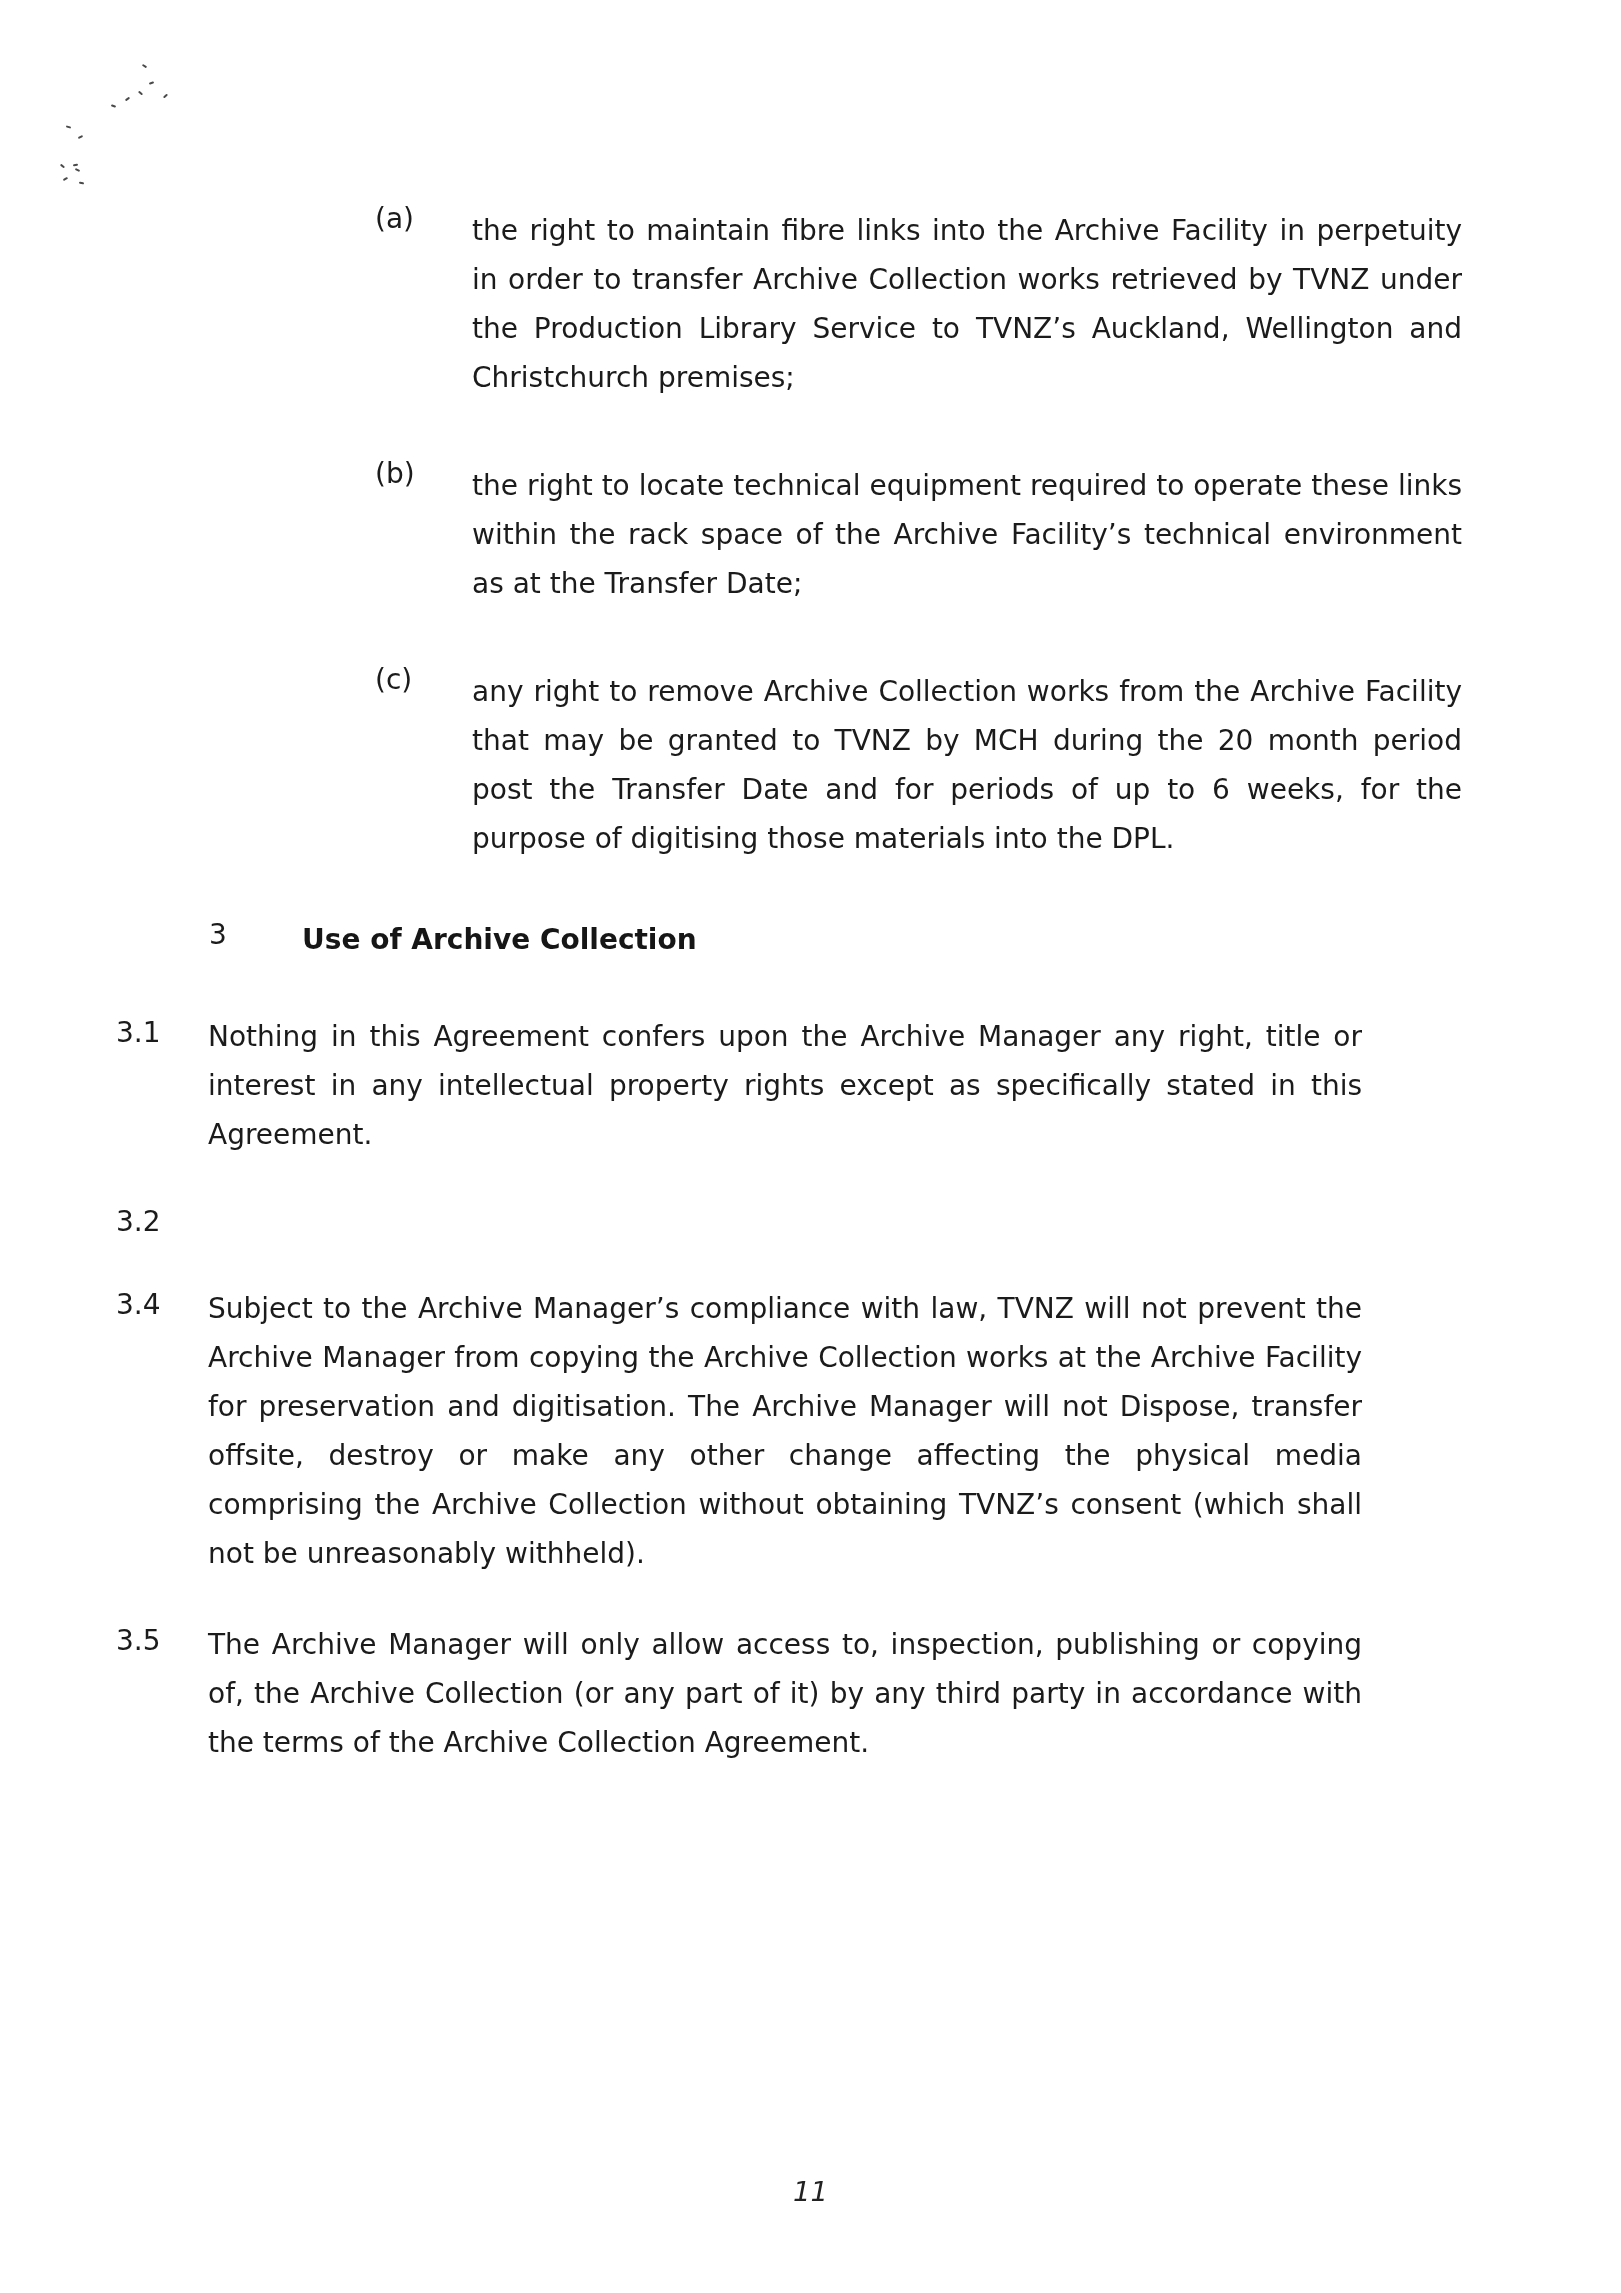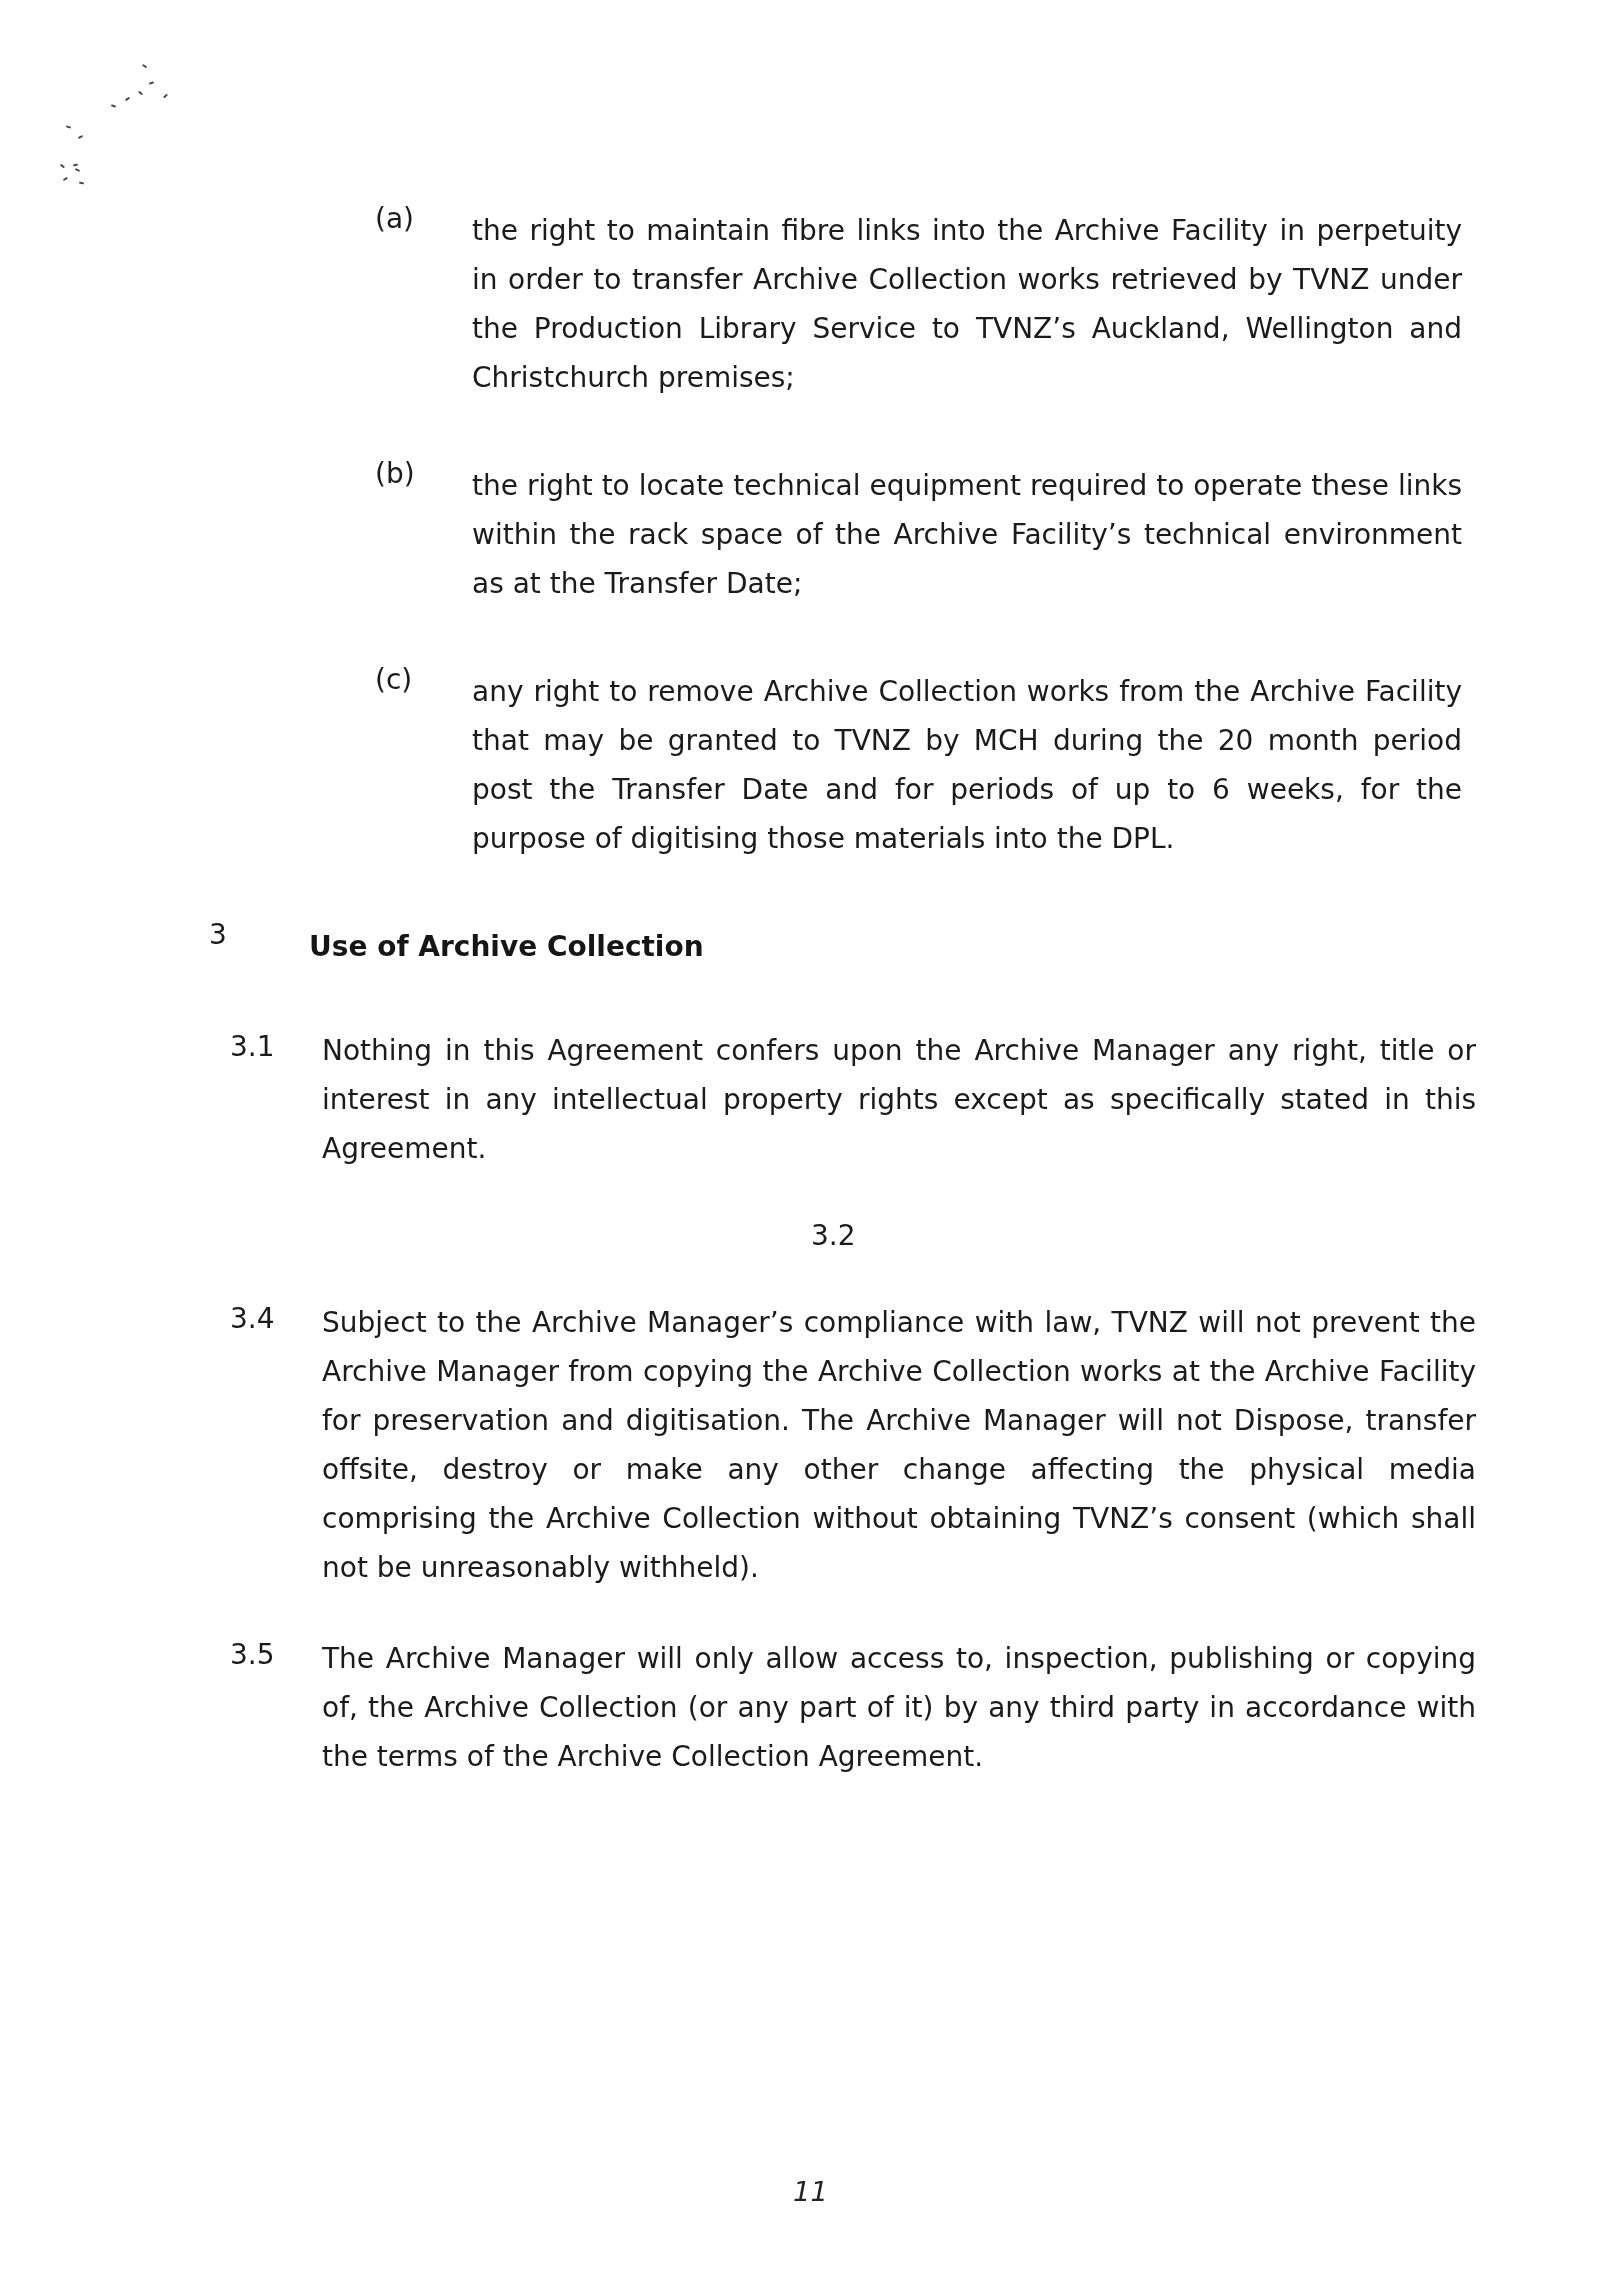--- a/index.html
+++ b/index.html
@@ -16,31 +16,31 @@
   }
   .content { padding-top: 194px; }
   .row { display: flex; align-items: flex-start; }
   .subclause { padding-left: 375px; margin-bottom: 35px; }
   .subclause .lbl { width: 85px; flex: 0 0 85px; }
   .subclause .txt {
     width: 990px; flex: 0 0 990px;
     text-align: justify; text-justify: inter-word;
     margin: 12px;
   }
-  .clause { padding-left: 89px; margin-bottom: 34px; justify-content: center; }
+  .clause { padding-left: 116px; margin-bottom: 34px; }
   .clause .num { width: 88px; flex: 0 0 88px; }
   .clause .txt {
     width: 1154px; flex: 0 0 1154px;
     text-align: justify; text-justify: inter-word;
     margin: 4px;
   }
   .section-heading { padding-left: 209px; margin-bottom: 39px; margin-top: 35px; }
   .section-heading .num { width: 88px; flex: 0 0 88px; }
   .section-heading .title {
-    margin: 12px; font-size: 28px; line-height: 49px;
+    margin: 5px; font-size: 28px; line-height: 49px;
     font-weight: bold; color: #161616;
   }
   .page-number {
     position: absolute; top: 2167px; left: 0;
     width: 100%; text-align: center;
     font-size: 27.4px; line-height: 49px; color: #222; font-style: italic;
   }
   .speckles i {
     position: absolute; display: block;
     width: 4.9px; height: 2px; background: #4a4a4a;

